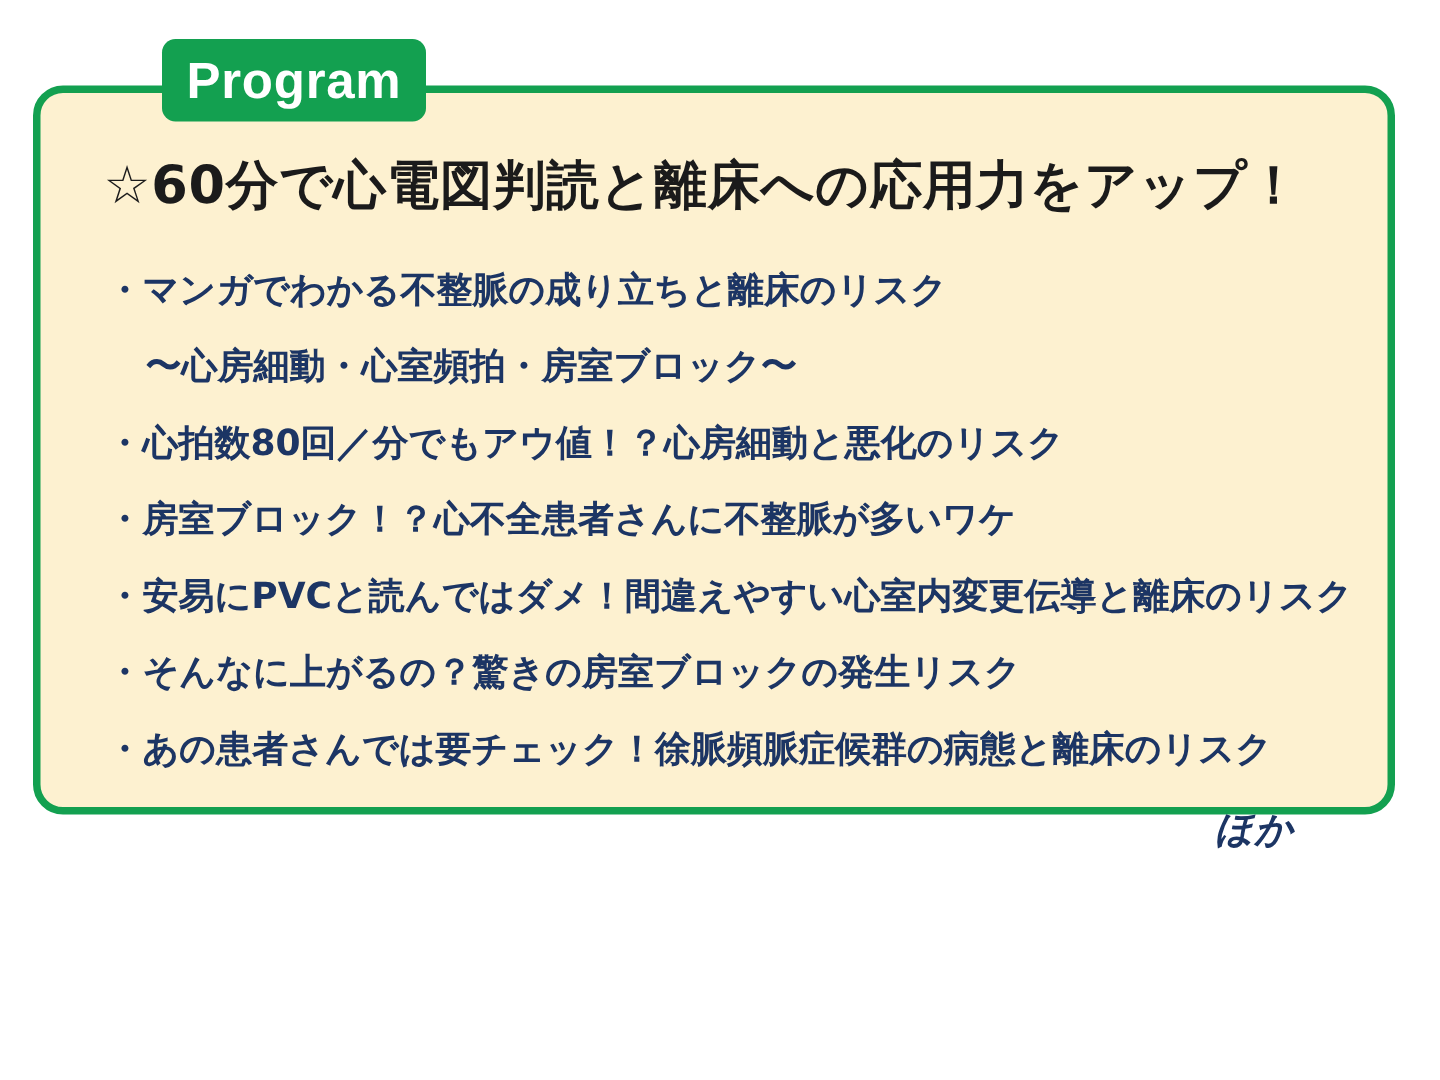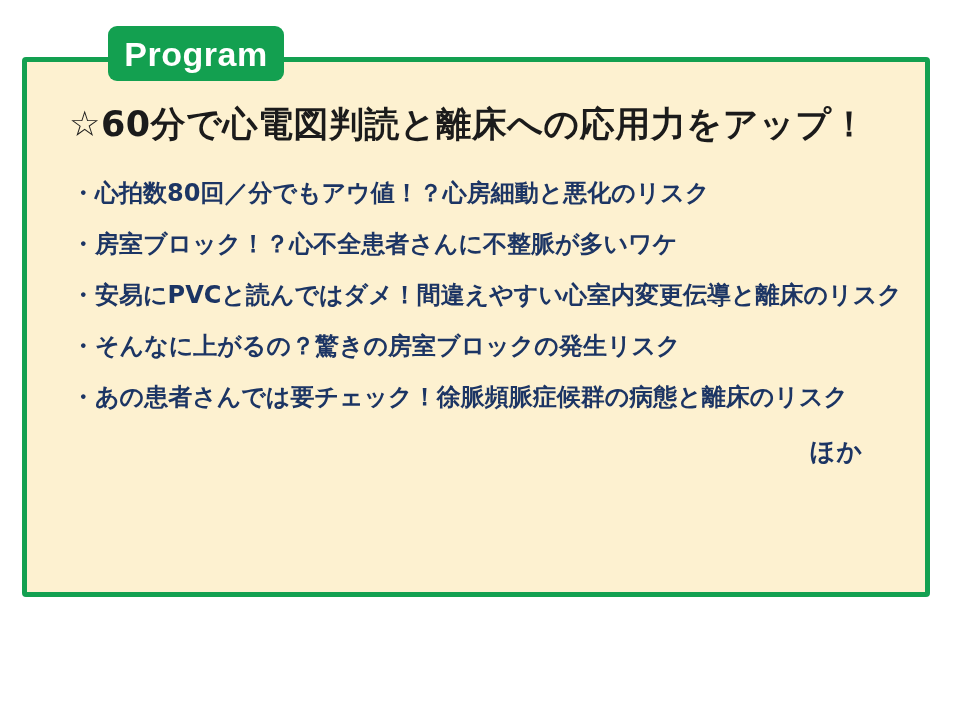--- a/index.html
+++ b/index.html
@@ -22,25 +22,25 @@
     height: 720px;
     background: #ffffff;
   }
 
   
   .program-card {
     position: absolute;
     left: 22px;
     top: 57px;
     width: 908px;
-    height: 540px;
+    height: 486px;
     box-sizing: border-box;
     background: #fdf1d0;
     border: 5px solid #13a050;
-    border-radius: 4px;
+    border-radius: 20px;
   }
 
   
   .program-tab {
     position: absolute;
     left: 108px;
     top: 26px;
     width: 176px;
     height: 55px;
     box-sizing: border-box;
@@ -103,33 +103,36 @@
   }
 
   .footnote {
     color: #1c3564;
     font-size: 25px;
     font-weight: bold;
     text-align: right;
     margin: 24px 28px 0 0;
     letter-spacing: 1px;
     font-family: "DejaVu Sans", "Liberation Sans", sans-serif;
+    font-style: italic;
   }
 </style>
 </head>
 <body>
 
 <div id="slide">
 
   <div class="program-card">
     <div class="card-body">
 
       <h1 class="headline">☆60分で心電図判読と離床への応用力をアップ！</h1>
 
       <ul class="bullet-list">
+        <li class="bullet-item">・マンガでわかる不整脈の成り立ちと離床のリスク</li>
+        <li class="bullet-item indented">〜心房細動・心室頻拍・房室ブロック〜</li>
         <li class="bullet-item">・心拍数80回／分でもアウ値！？心房細動と悪化のリスク</li>
         <li class="bullet-item">・房室ブロック！？心不全患者さんに不整脈が多いワケ</li>
         <li class="bullet-item">・安易にPVCと読んではダメ！間違えやすい心室内変更伝導と離床のリスク</li>
         <li class="bullet-item">・そんなに上がるの？驚きの房室ブロックの発生リスク</li>
         <li class="bullet-item">・あの患者さんでは要チェック！徐脈頻脈症候群の病態と離床のリスク</li>
       </ul>
 
       <div class="footnote">ほか</div>
 
     </div>

